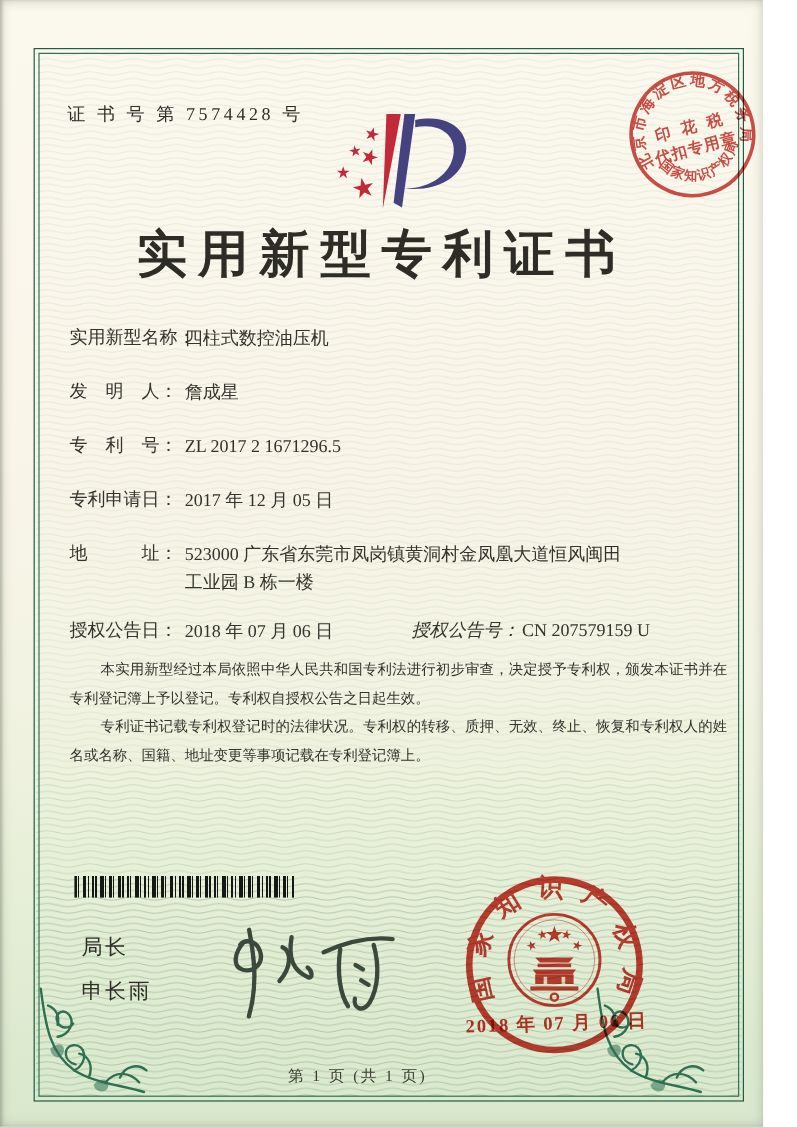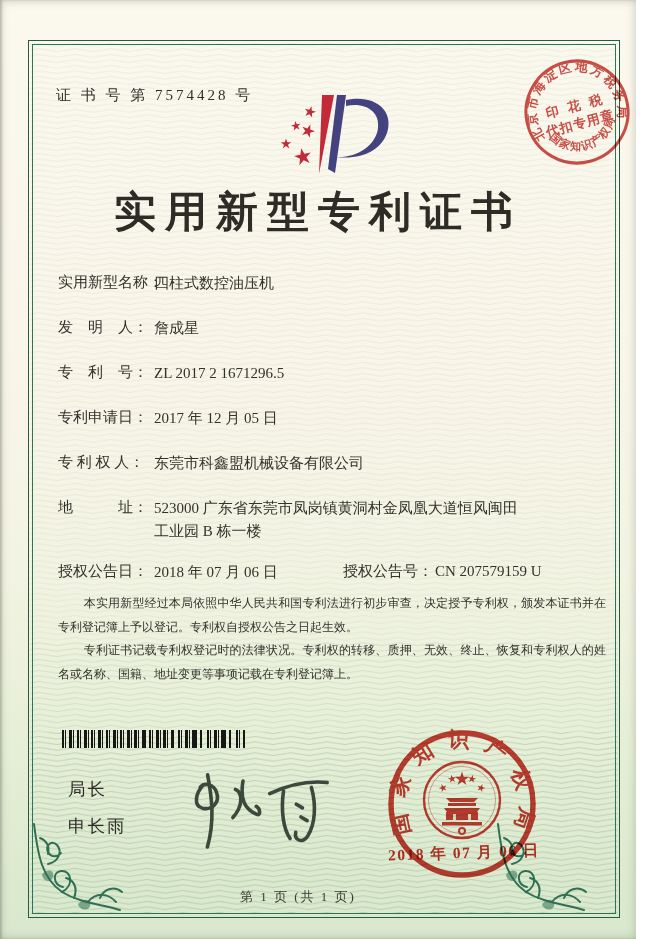--- a/index.html
+++ b/index.html
@@ -20,21 +20,21 @@
   .tax-seal{position:absolute;left:510px;top:45px;z-index:3;mix-blend-mode:multiply;opacity:.92;}
   .title{position:absolute;left:0;right:0;top:184px;text-align:center;
     font-size:42px;font-weight:bold;letter-spacing:9px;color:#2d2c27;z-index:2;}
   .fields{position:absolute;left:58px;top:272px;width:548px;z-index:2;font-size:15px;line-height:21px;}
   .frow{margin-bottom:22px;white-space:nowrap;}
   .frow .lab{display:inline-block;width:96px;vertical-align:top;white-space:nowrap;}
   .frow .val{display:inline-block;vertical-align:top;white-space:pre-line;max-width:440px;line-height:23px;}
   .frow.addr{margin-bottom:18px;}
   .grant{position:relative;margin-bottom:0;}
   .grant-right{position:absolute;left:285px;top:0;white-space:nowrap;}
-  .grant-right .lab2{display:inline-block;width:92px;}
+  .grant-right .lab2{display:inline-block;width:92px;font-style:italic;}
   .paras{margin-top:8px;text-align:justify;line-height:23.5px;font-size:12px;white-space:normal;}
   .paras p{margin:0;text-indent:2.15em;}
   .barcode{position:absolute;left:62px;top:730px;width:183px;height:18px;z-index:2;
     background:repeating-linear-gradient(90deg,#161614 0 2px,transparent 2px 3px,#161614 3px 4px,transparent 4px 7px,#161614 7px 10px,transparent 10px 11px,#161614 11px 12px,transparent 12px 14.5px);}
   .signoff{position:absolute;left:68px;top:777px;z-index:2;font-size:17.5px;color:#2e2d28;}
   .signoff div{margin-bottom:13px;letter-spacing:2px;}
   .signature{position:absolute;left:138px;top:748px;z-index:2;transform:rotate(-3deg);}
   .office-seal{position:absolute;left:376px;top:718px;z-index:3;mix-blend-mode:multiply;opacity:.95;}
   .seal-date{position:absolute;left:388px;top:842px;width:200px;z-index:4;
     color:#c8352b;font-size:15.5px;font-weight:bold;letter-spacing:1.5px;
@@ -135,23 +135,20 @@
       <span class="lab">实用新型名称：</span><span class="val">四柱式数控油压机</span>
     </div>
     <div class="frow">
       <span class="lab">发　明　人：</span><span class="val">詹成星</span>
     </div>
     <div class="frow">
       <span class="lab">专　利　号：</span><span class="val">ZL 2017 2 1671296.5</span>
     </div>
     <div class="frow">
       <span class="lab">专利申请日：</span><span class="val">2017 年 12 月 05 日</span>
-    </div>
-    <div class="frow">
-      <span class="lab">专 利 权 人：</span><span class="val">东莞市科鑫盟机械设备有限公司</span>
     </div>
     <div class="frow addr">
       <span class="lab">地　　　址：</span><span class="val">523000 广东省东莞市凤岗镇黄洞村金凤凰大道恒风闽田
 工业园 B 栋一楼</span>
     </div>
     <div class="frow grant">
       <span class="lab">授权公告日：</span><span class="val">2018 年 07 月 06 日</span>
       <span class="grant-right">
         <span class="lab2">授权公告号：</span><span>CN 207579159 U</span>
       </span>

